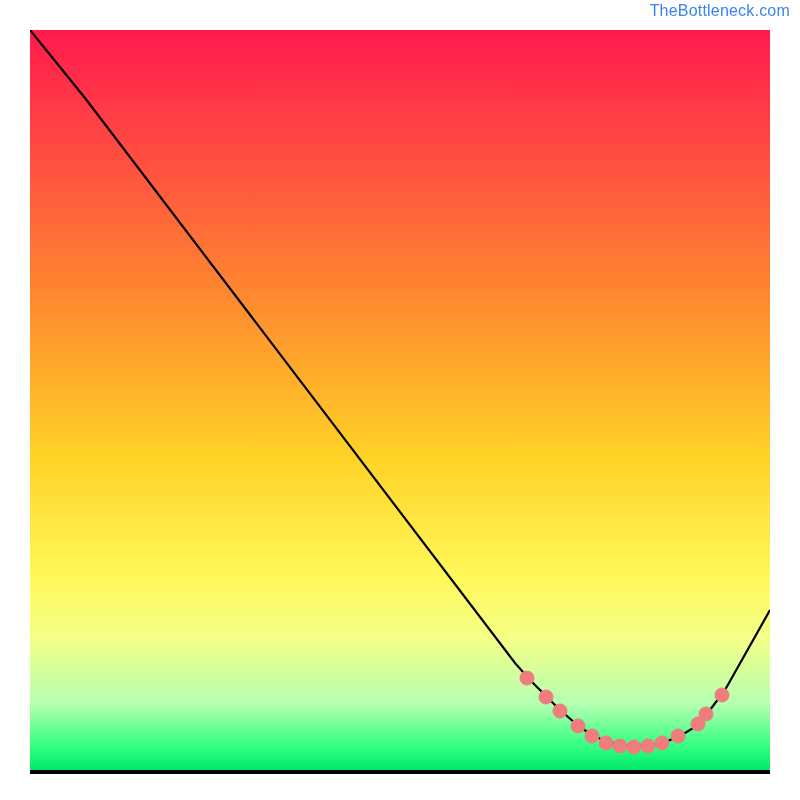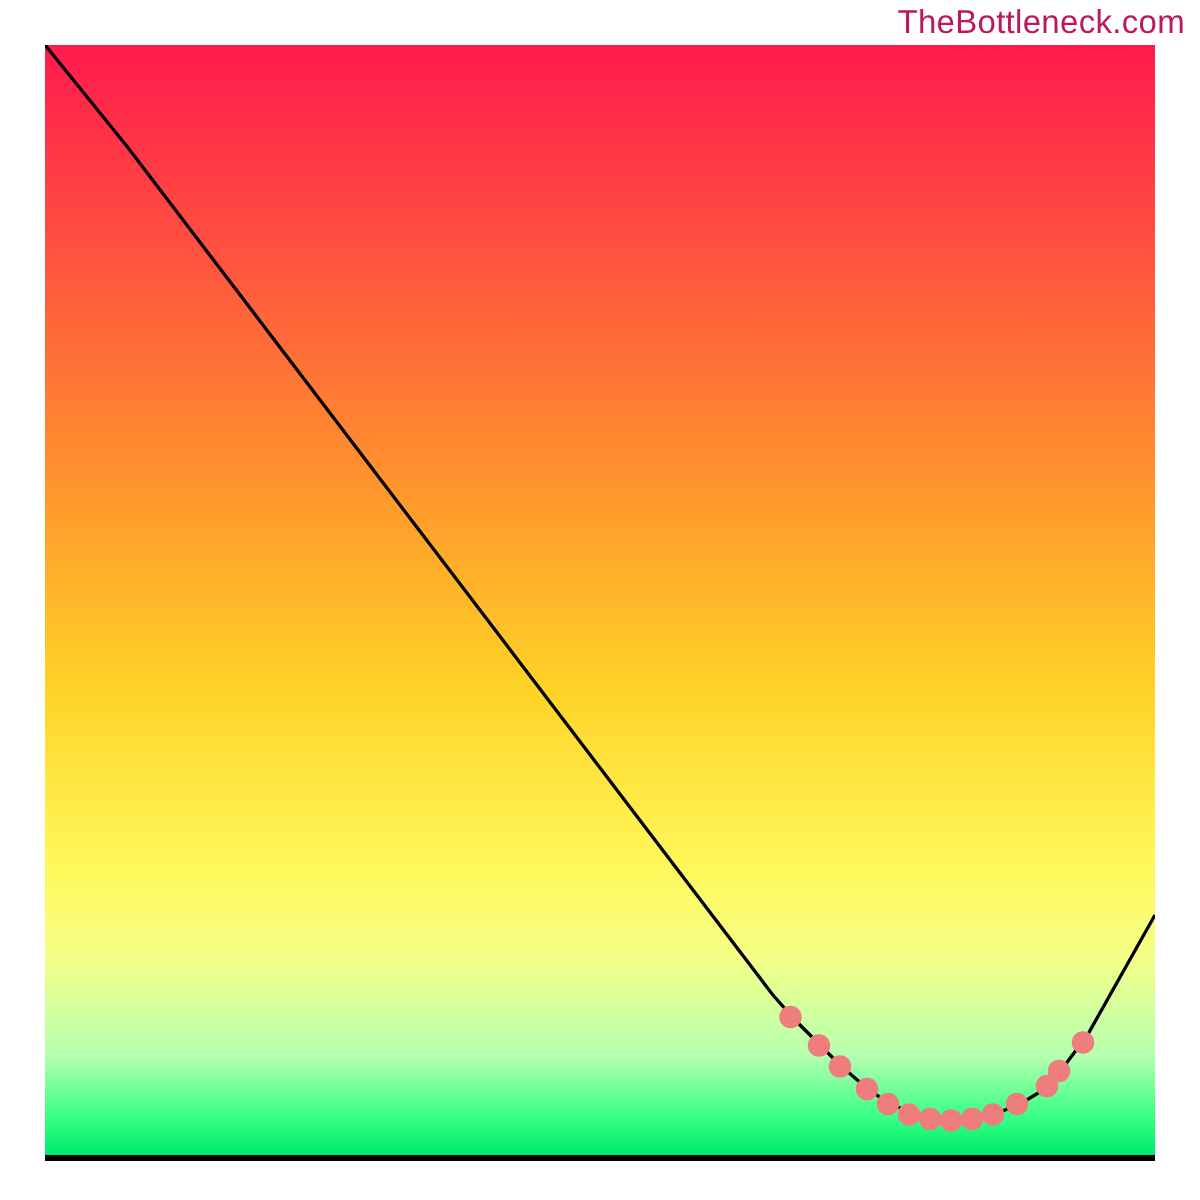--- a/index.html
+++ b/index.html
@@ -13,22 +13,22 @@
   }
   .container {
     position: relative;
     width: 800px;
     height: 800px;
   }
   .watermark {
     position: absolute;
     top: 2px;
     right: 10px;
-    color: #be185d;
-    font-size: 22px;
+    color: #3b82f6;
+    font-size: 16px;
     font-weight: 500;
     letter-spacing: 0.2px;
     z-index: 10;
   }
   .plot-area {
     position: absolute;
     left: 30px;
     top: 30px;
     width: 740px;
     height: 740px;

